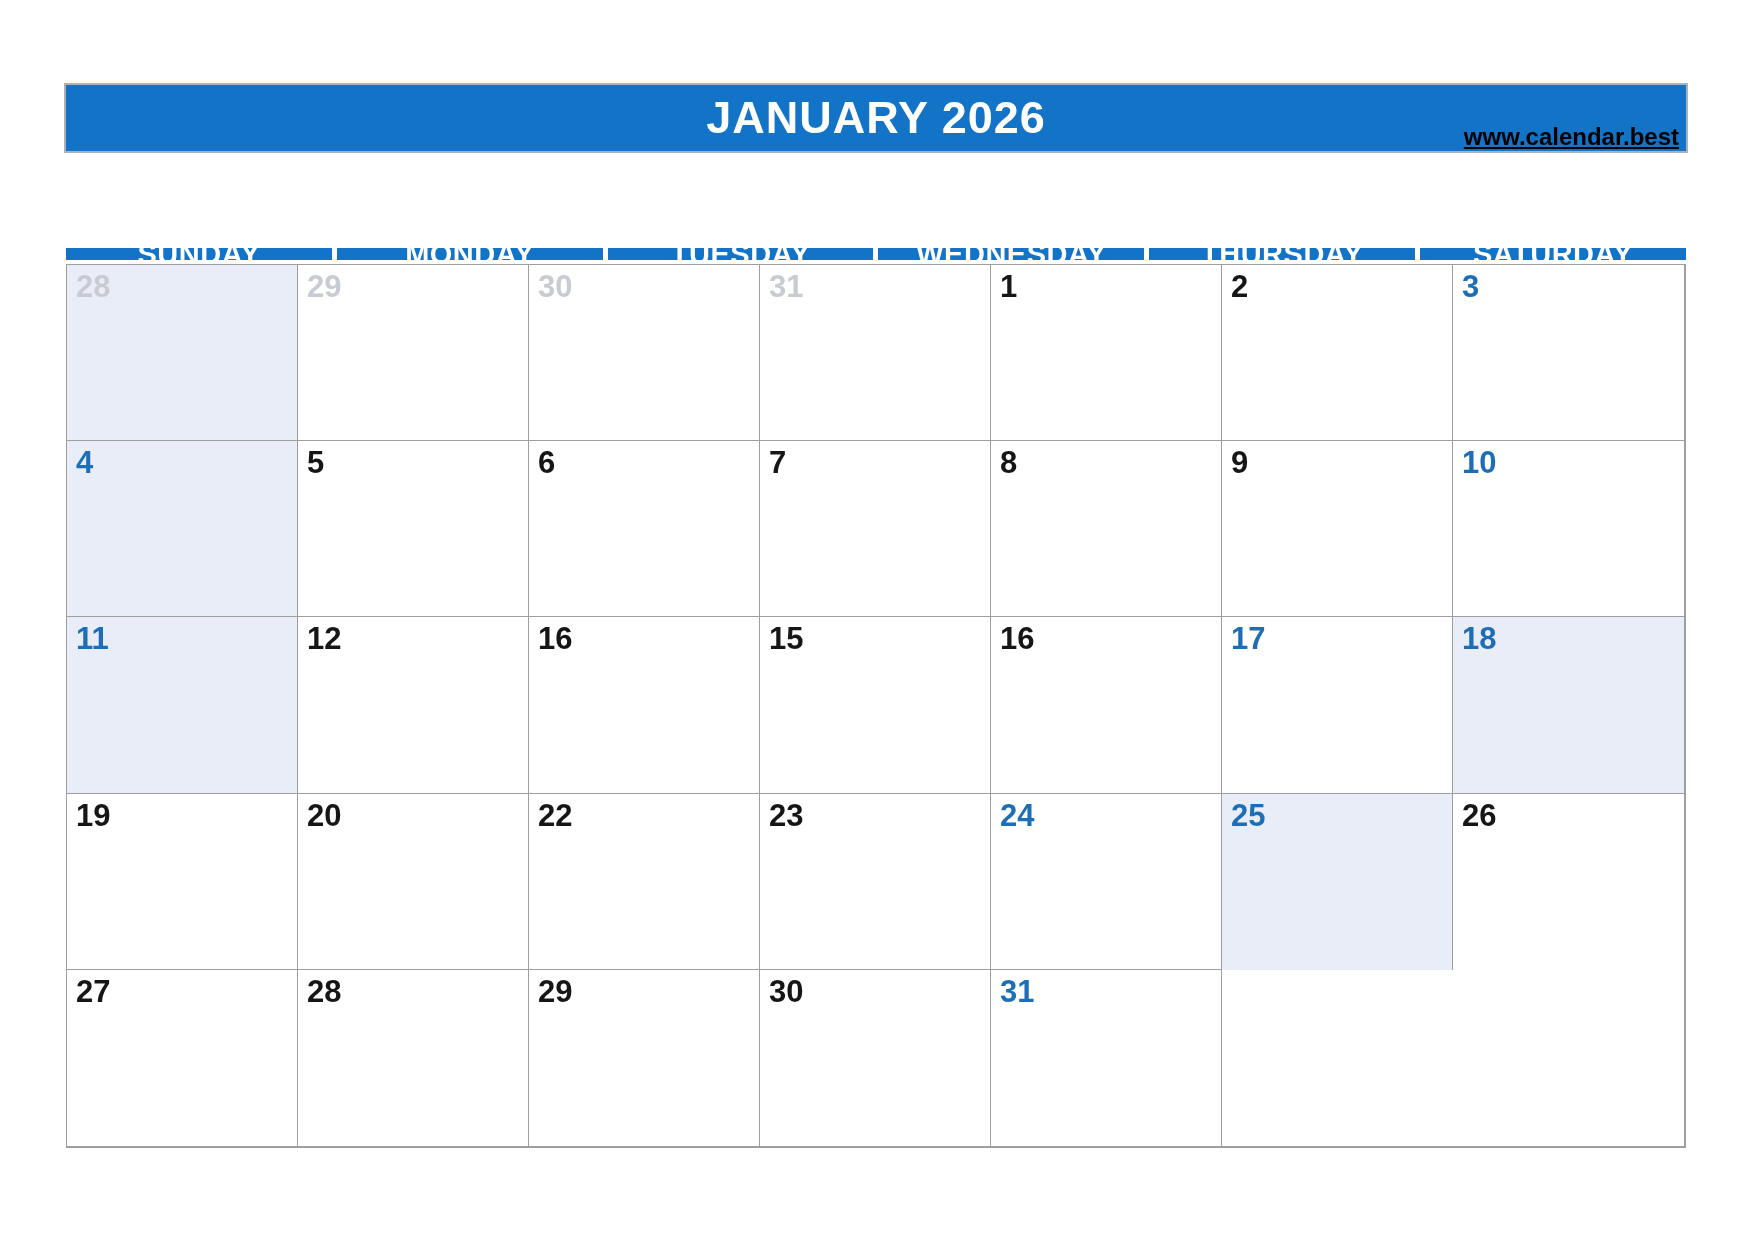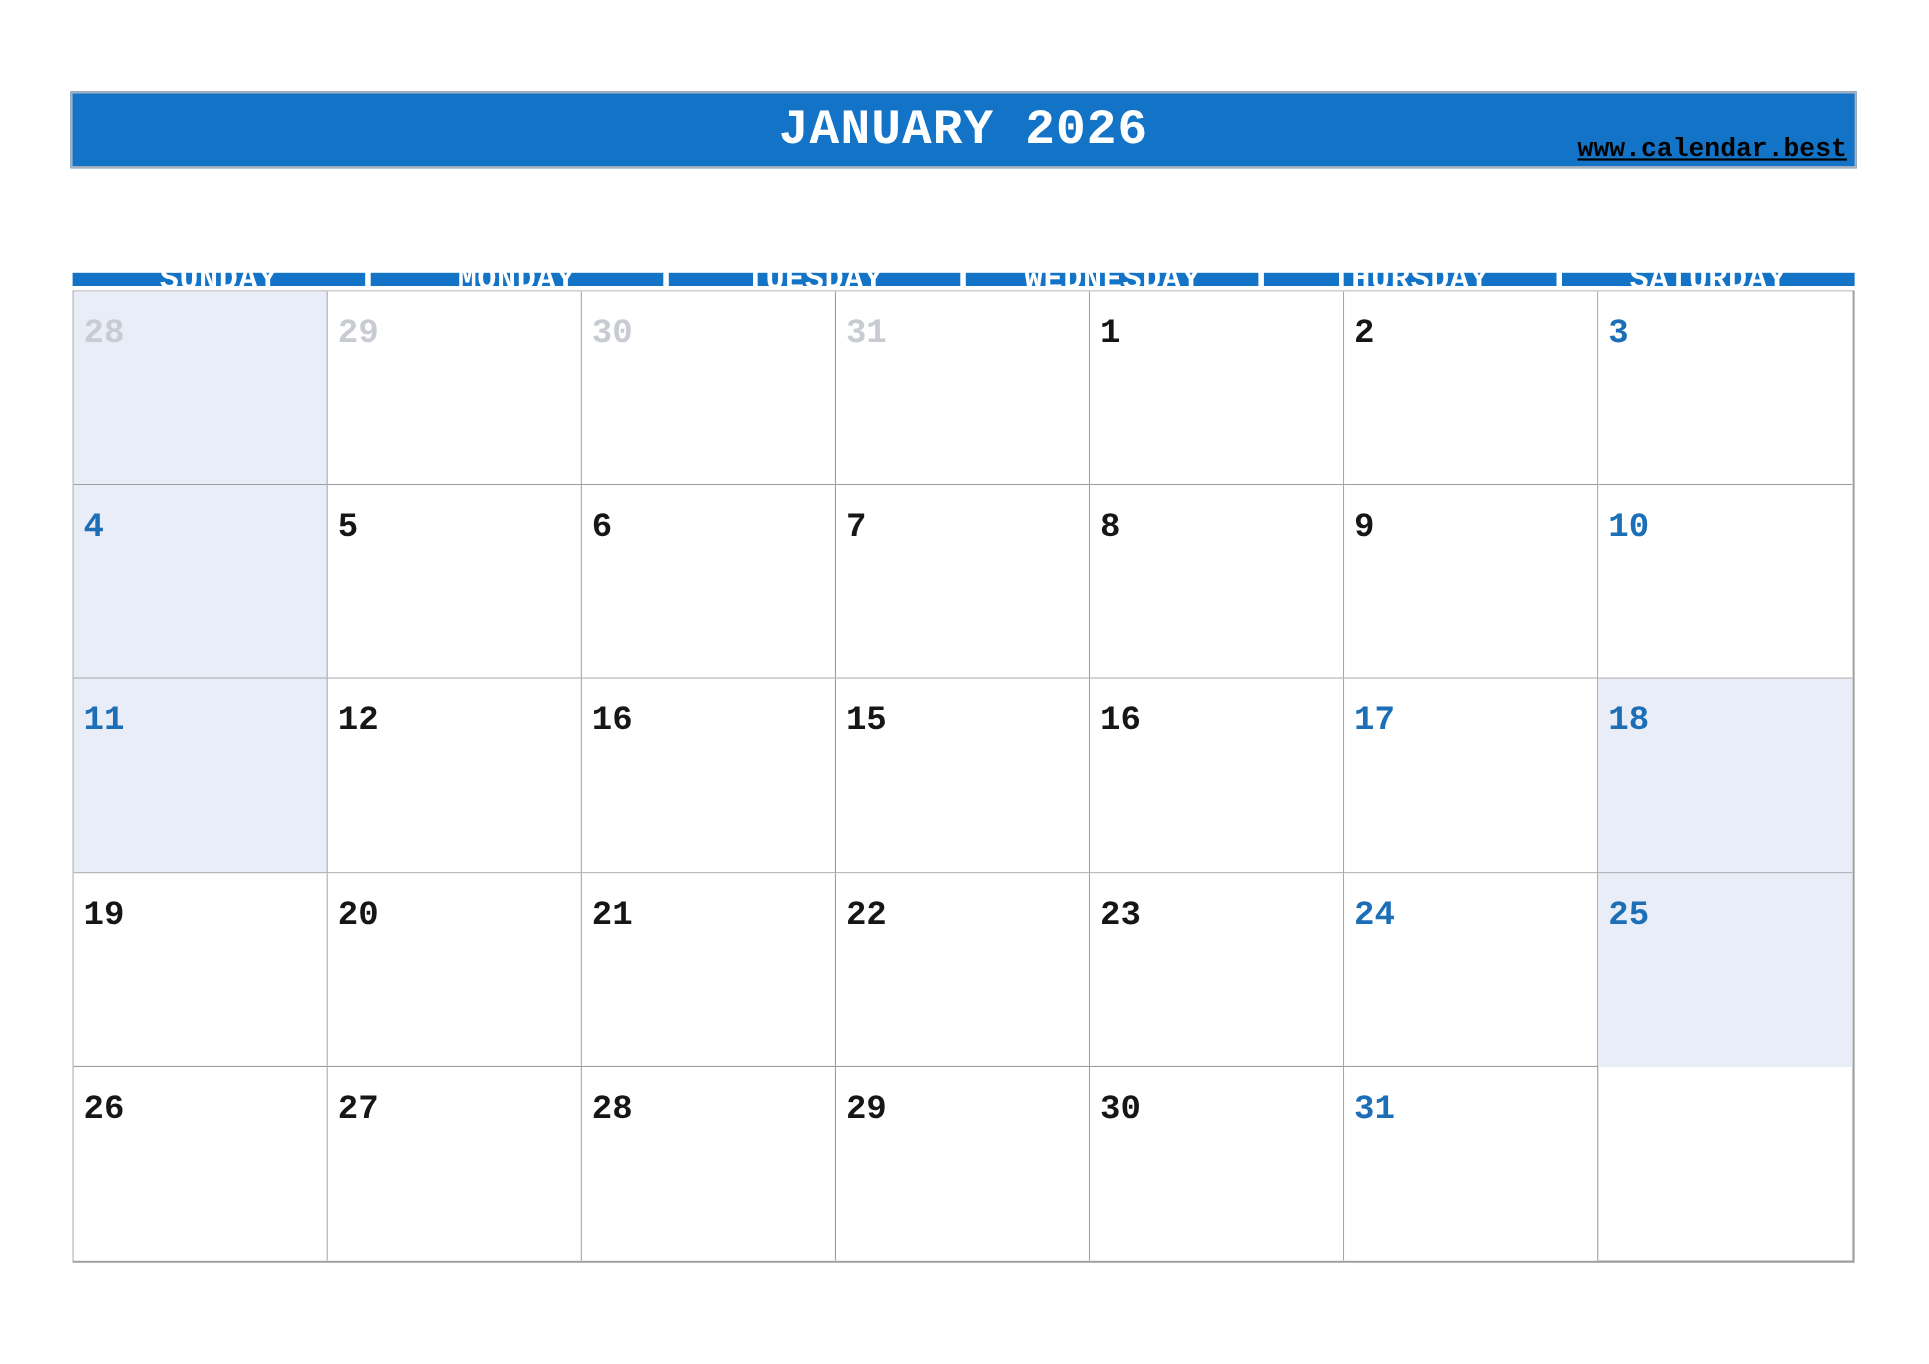--- a/index.html
+++ b/index.html
@@ -12,21 +12,20 @@
     --bar-border:#AAB3BD;
   }
   *{margin:0;padding:0;box-sizing:border-box;}
   html,body{background:#ffffff;}
   body{font-family:"Liberation Sans", sans-serif;}
   .page{
     position:relative;
     width:1754px;height:1240px;
     background:#ffffff;
     overflow:hidden;
-    font-family:Liberation Mono, monospace;
   }
   .title-bar{
     position:absolute;
     left:64px;top:83px;
     width:1624px;height:70px;
     background:var(--bar-color);
     border:2px solid var(--bar-border);
   }
   .title-bar h1{
     width:100%;height:100%;
@@ -71,21 +70,21 @@
     grid-template-rows:repeat(5,1fr);
     border-top:1px solid var(--grid-line);
     border-left:1px solid var(--grid-line);
     border-bottom:2px solid var(--grid-line);
     border-right:2px solid var(--grid-line);
     background:#ffffff;
   }
   .day-cell{
     border-right:1px solid var(--grid-line);
     border-bottom:1px solid var(--grid-line);
-    padding:20px 6px 0 9px;
+    padding:3px 6px 0 9px;
     font-size:31px;
     font-weight:bold;
     line-height:1.2;
     background:#ffffff;
   }
   .day-cell:nth-child(7n){border-right:none;}
   .day-cell:nth-last-child(-n+7){border-bottom:none;}
   .day-cell.sunday{background:var(--sunday-bg);}
   .day-cell.prev{color:var(--prev-text);}
   .day-cell.weekday{color:var(--normal-text);}
@@ -127,21 +126,20 @@
       <div class="day-cell weekend"><span>10</span></div>
       <div class="day-cell weekend sunday"><span>11</span></div>
       <div class="day-cell weekday"><span>12</span></div>
       <div class="day-cell weekday"><span>16</span></div>
       <div class="day-cell weekday"><span>15</span></div>
       <div class="day-cell weekday"><span>16</span></div>
       <div class="day-cell weekend"><span>17</span></div>
       <div class="day-cell weekend sunday"><span>18</span></div>
       <div class="day-cell weekday"><span>19</span></div>
       <div class="day-cell weekday"><span>20</span></div>
-      <div class="day-cell weekday"><span>21</span></div>
       <div class="day-cell weekday"><span>22</span></div>
       <div class="day-cell weekday"><span>23</span></div>
       <div class="day-cell weekend"><span>24</span></div>
       <div class="day-cell weekend sunday"><span>25</span></div>
       <div class="day-cell weekday"><span>26</span></div>
       <div class="day-cell weekday"><span>27</span></div>
       <div class="day-cell weekday"><span>28</span></div>
       <div class="day-cell weekday"><span>29</span></div>
       <div class="day-cell weekday"><span>30</span></div>
       <div class="day-cell weekend"><span>31</span></div>

